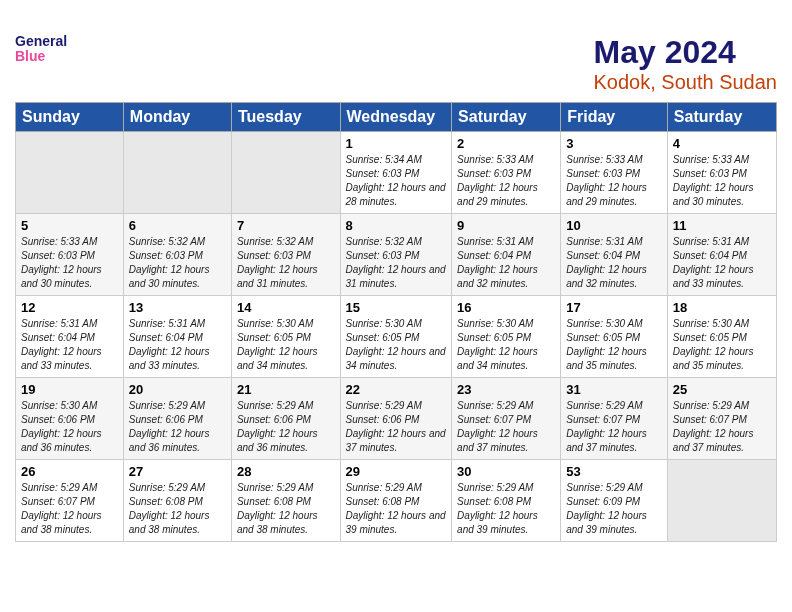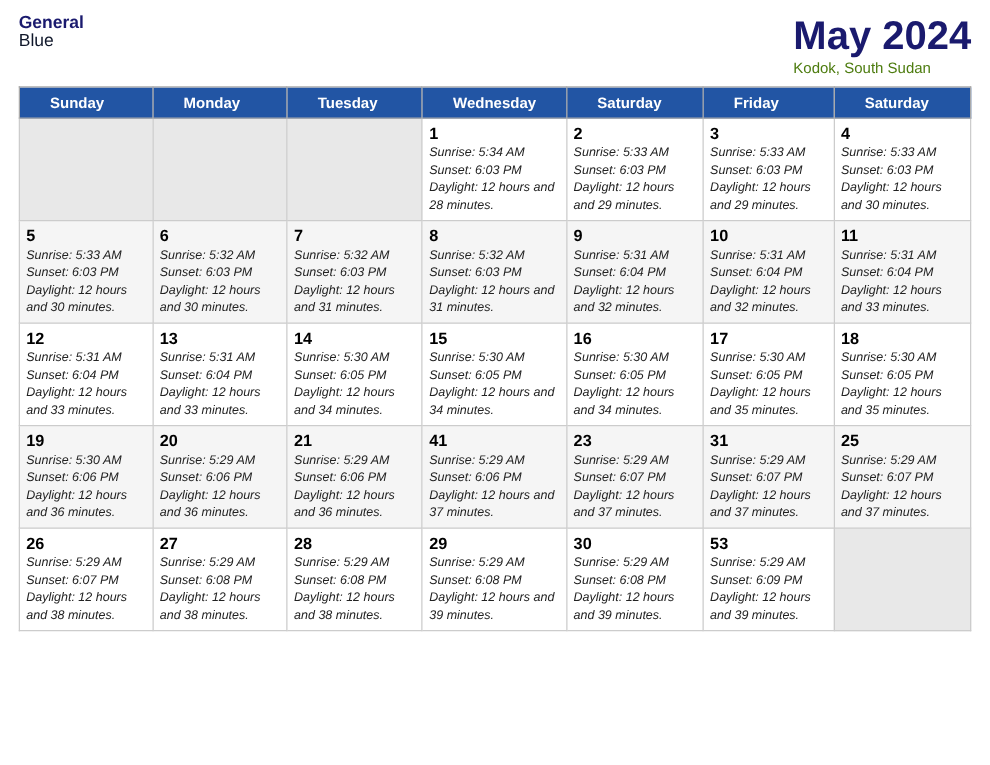--- a/index.html
+++ b/index.html
@@ -5,20 +5,21 @@
     * { box-sizing: border-box; margin: 0; padding: 0; }
     body {
       font-family: Arial, sans-serif;
       background: #fff;
       width: 792px;
       min-height: 612px;
     }
     .container {
       width: 792px;
       padding: 10px 15px 15px 15px;
+      margin-top: 24px;
     }
     .header {
       display: flex;
       justify-content: space-between;
       align-items: flex-start;
       margin-bottom: 8px;
     }
     .logo {
       display: flex;
       align-items: center;
@@ -28,34 +29,34 @@
     }
     .title-block {
       text-align: left;
     }
     .main-title {
       font-size: 32px;
       font-weight: bold;
       color: #1a1a6e;
     }
     .subtitle {
-      font-size: 12px;
-      color: #4d7c0f;
+      font-size: 20px;
+      color: #c2410c;
     }
     .calendar {
       width: 100%;
       border-collapse: collapse;
       font-size: 10.5px;
     }
     .calendar th {
       background-color: #2255a4;
       color: #fff;
       text-align: left;
-      padding: 5px 24px;
-      font-size: 12px;
+      padding: 5px 6px;
+      font-size: 16px;
       font-weight: bold;
       border: 1px solid #aaa;
     }
     .calendar td {
       border: 1px solid #ccc;
       vertical-align: top;
       padding: 4px 5px;
       width: 113px;
       min-height: 80px;
       background: #fff;
@@ -80,21 +81,21 @@
     }
   </style>
 </head>
 <body>
 
 <div class="container">
   <div class="header">
     <div class="logo" style="display: flex; flex-direction: row; align-items: center; gap: 4px;">
         <div style="display: flex; flex-direction: column; line-height: 1.1;">
           <span style="font-size: 14px; font-weight: bold; color: rgb(26, 26, 110);">General</span>
-          <span style="font-size: 14px; font-weight: normal; color: #0f172a;">Blue</span>
+          <span style="font-size: 14px; font-weight: bold; color: #ec4899;">Blue</span>
         </div>
       </div>
     <div class="title-block">
       <div class="main-title">May 2024</div>
       <div class="subtitle">Kodok, South Sudan</div>
     </div>
   </div>
 
   <table class="calendar">
     <thead>
@@ -260,21 +261,21 @@
 and 36 minutes.</div>
           </td>
           <td>
             <span class="day-num">21</span>
             <div class="day-info">Sunrise: 5:29 AM
 Sunset: 6:06 PM
 Daylight: 12 hours
 and 36 minutes.</div>
           </td>
           <td>
-            <span class="day-num">41</span>
+            <span class="day-num">22</span>
             <div class="day-info">Sunrise: 5:29 AM
 Sunset: 6:06 PM
 Daylight: 12 hours
 and 37 minutes.</div>
           </td>
           <td>
             <span class="day-num">23</span>
             <div class="day-info">Sunrise: 5:29 AM
 Sunset: 6:07 PM
 Daylight: 12 hours

